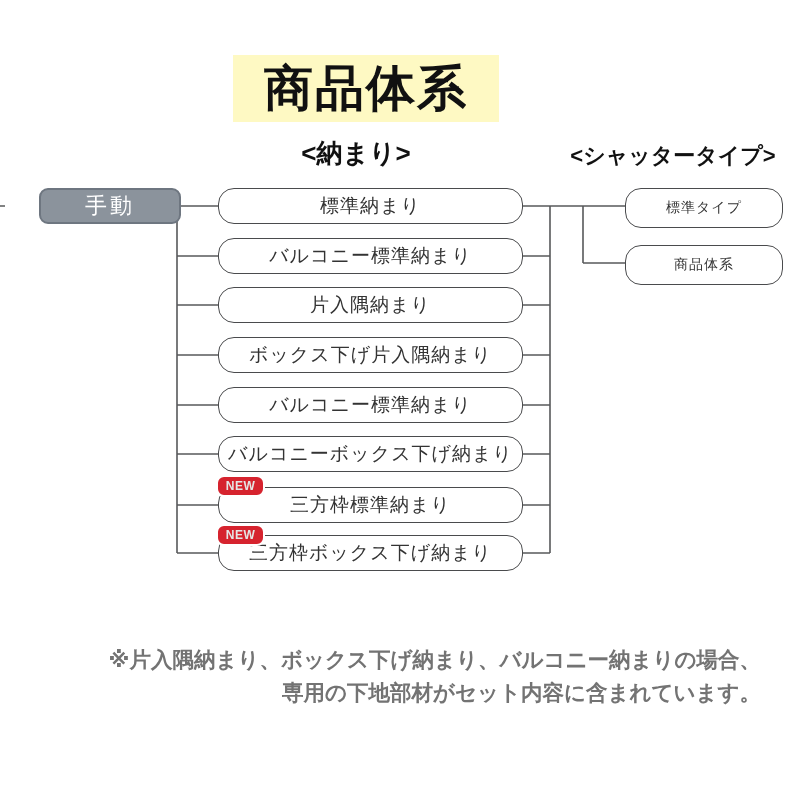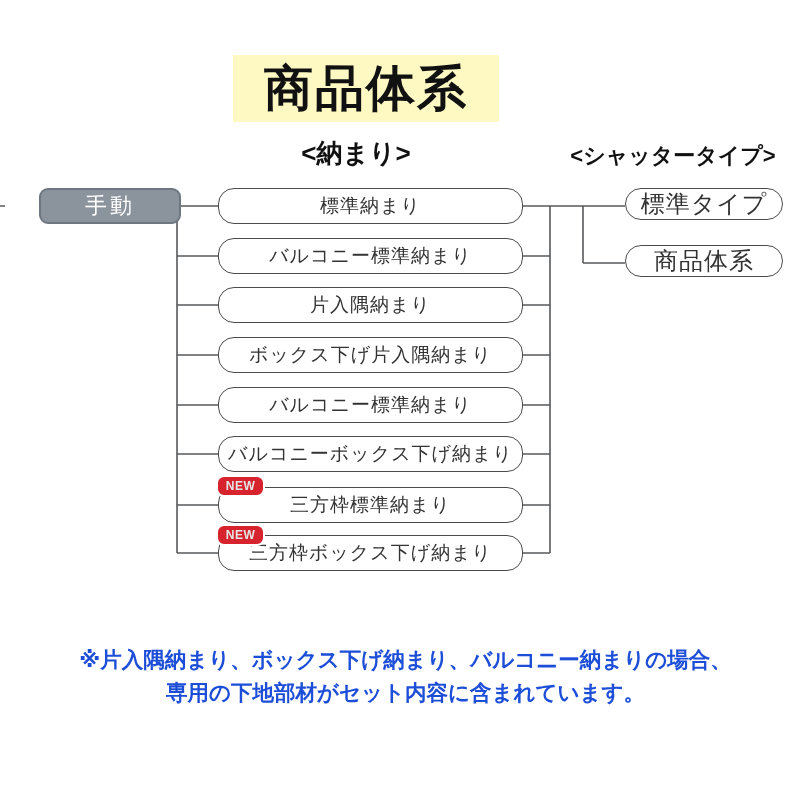--- a/index.html
+++ b/index.html
@@ -88,22 +88,22 @@
 
   .fitting-box {
     left: 218px;
     width: 305px; height: 36px;
     font-size: 19px;
     letter-spacing: 1px;
   }
 
   .shutter-box {
     left: 625px;
-    width: 158px; height: 32px;
-    font-size: 24px;
+    width: 158px; height: 40px;
+    font-size: 14px;
     letter-spacing: 1px;
   }
 
   .new-badge {
     position: absolute;
     box-sizing: border-box;
     left: 216px;
     width: 49px; height: 22px;
     background: #d6232e;
     border: 2px solid #ffffff;
@@ -115,24 +115,24 @@
     font-size: 12px;
     font-weight: bold;
     letter-spacing: 0.5px;
     z-index: 2;
   }
 
   .note {
     position: absolute;
     left: 50px; top: 644px;
     width: 711px;
-    text-align: center;
+    text-align: right;
     font-size: 21.5px;
     font-weight: bold;
-    color: #1d4ed8;
+    color: #737373;
     line-height: 33px;
     z-index: 1;
   }
 </style>
 </head>
 <body>
 
 <div class="canvas">
 
   <svg class="connectors" width="800" height="800" viewBox="0 0 800 800" xmlns="http://www.w3.org/2000/svg">

